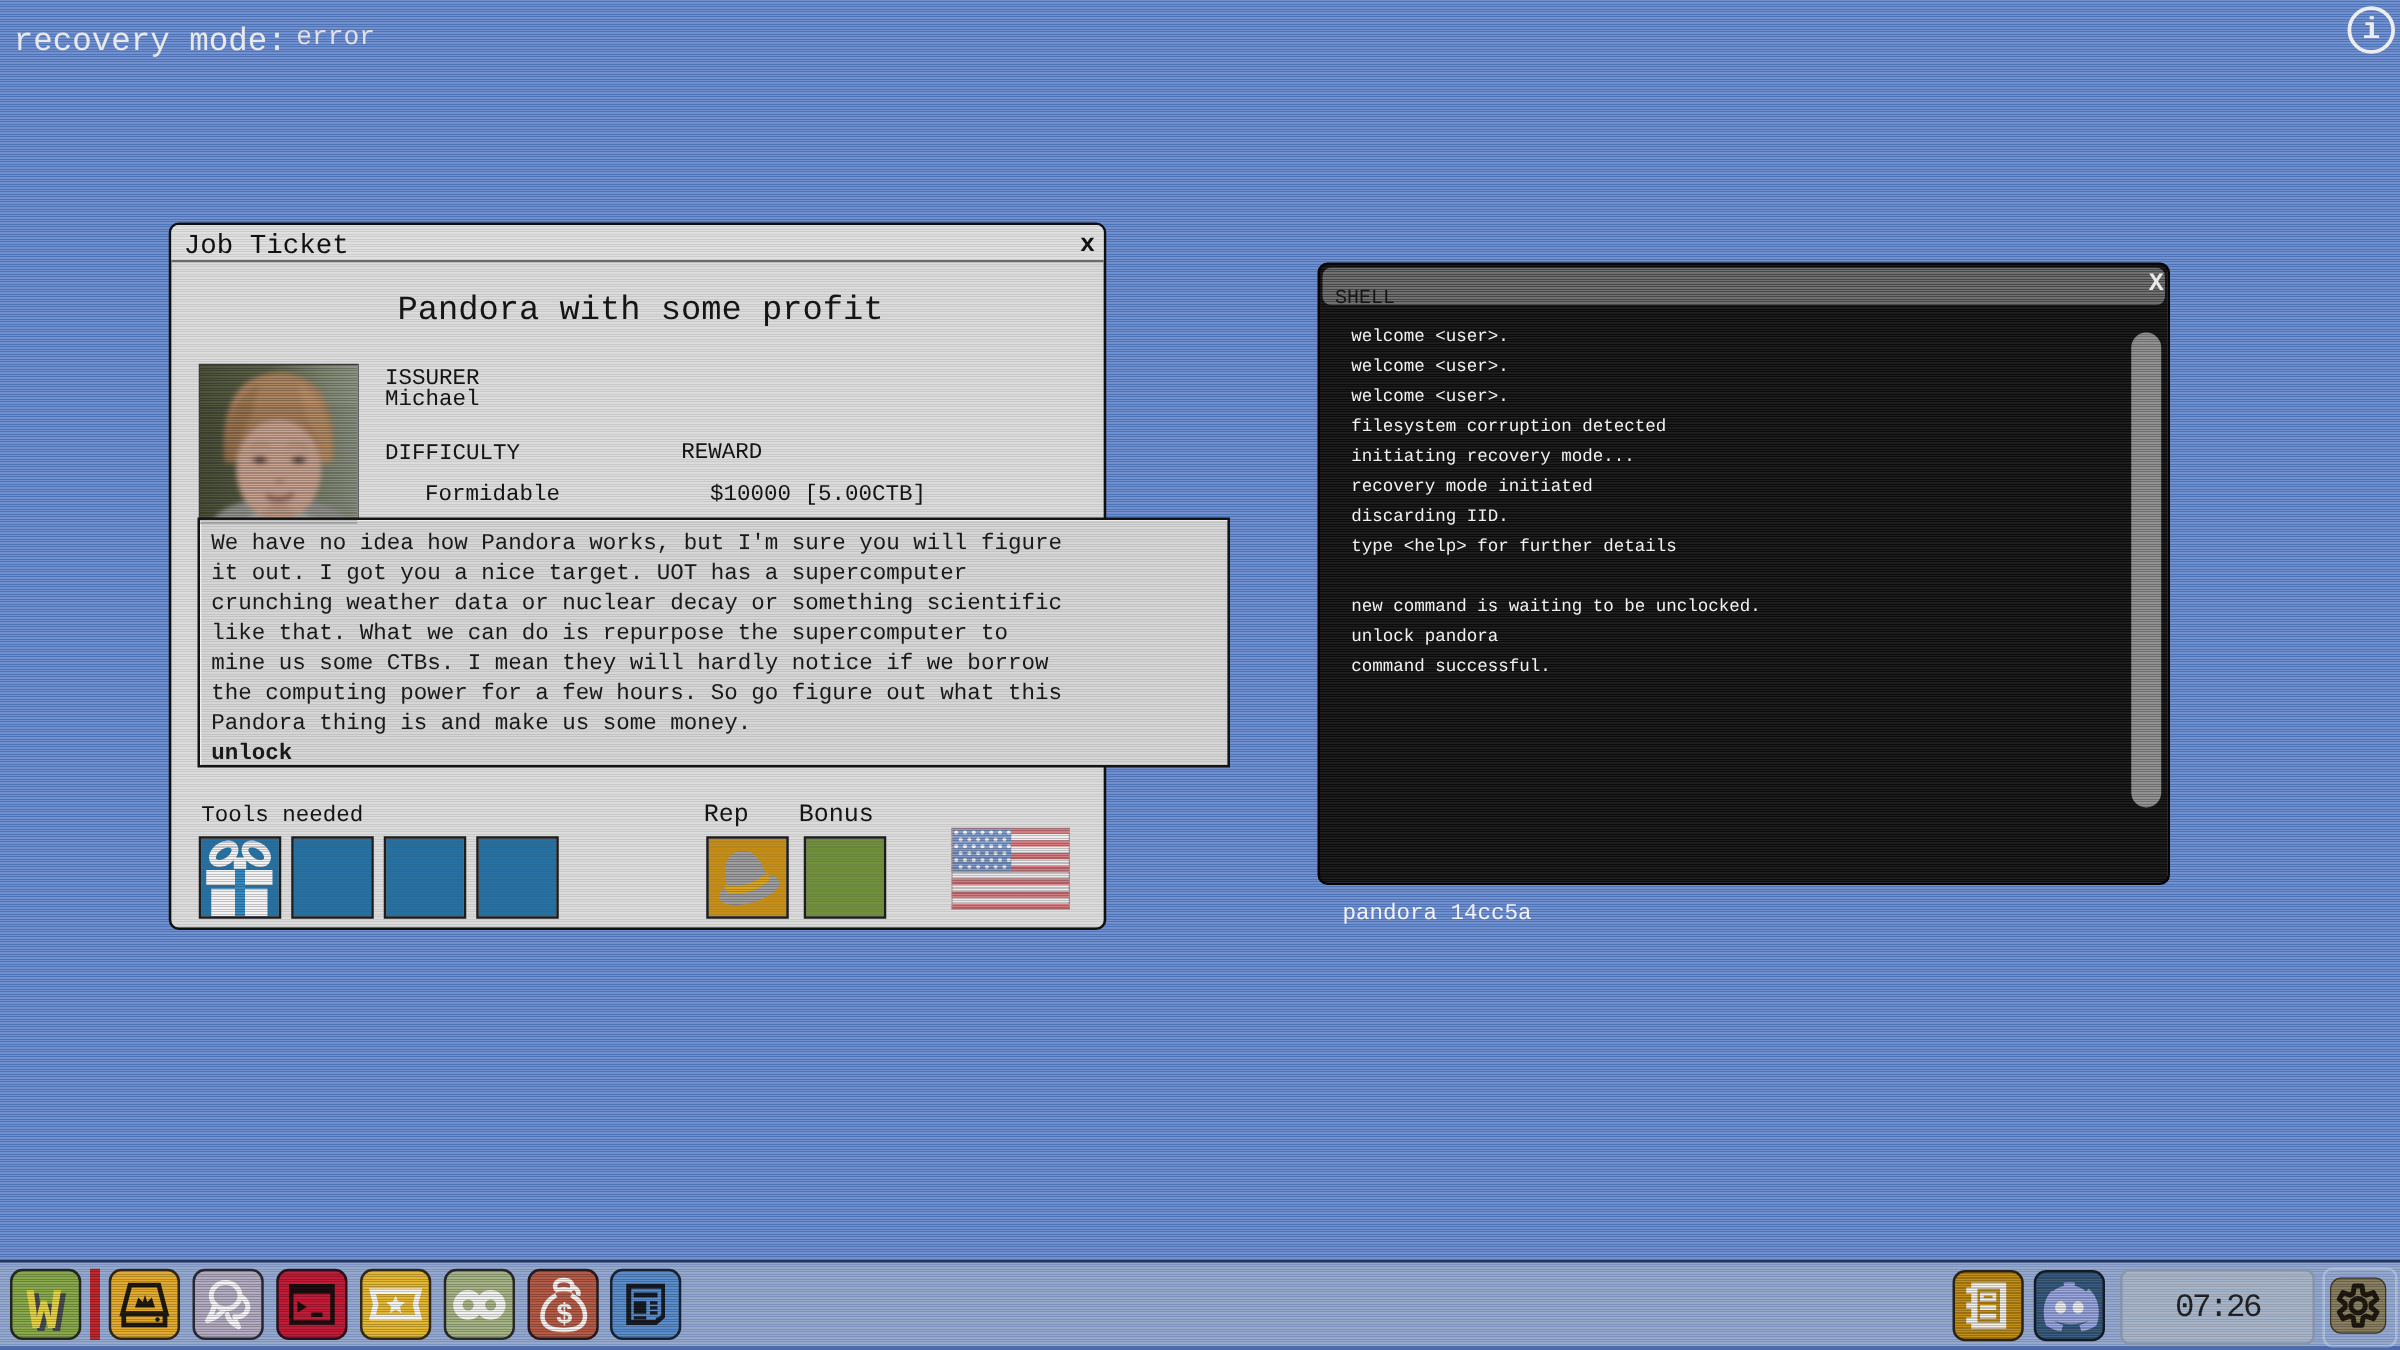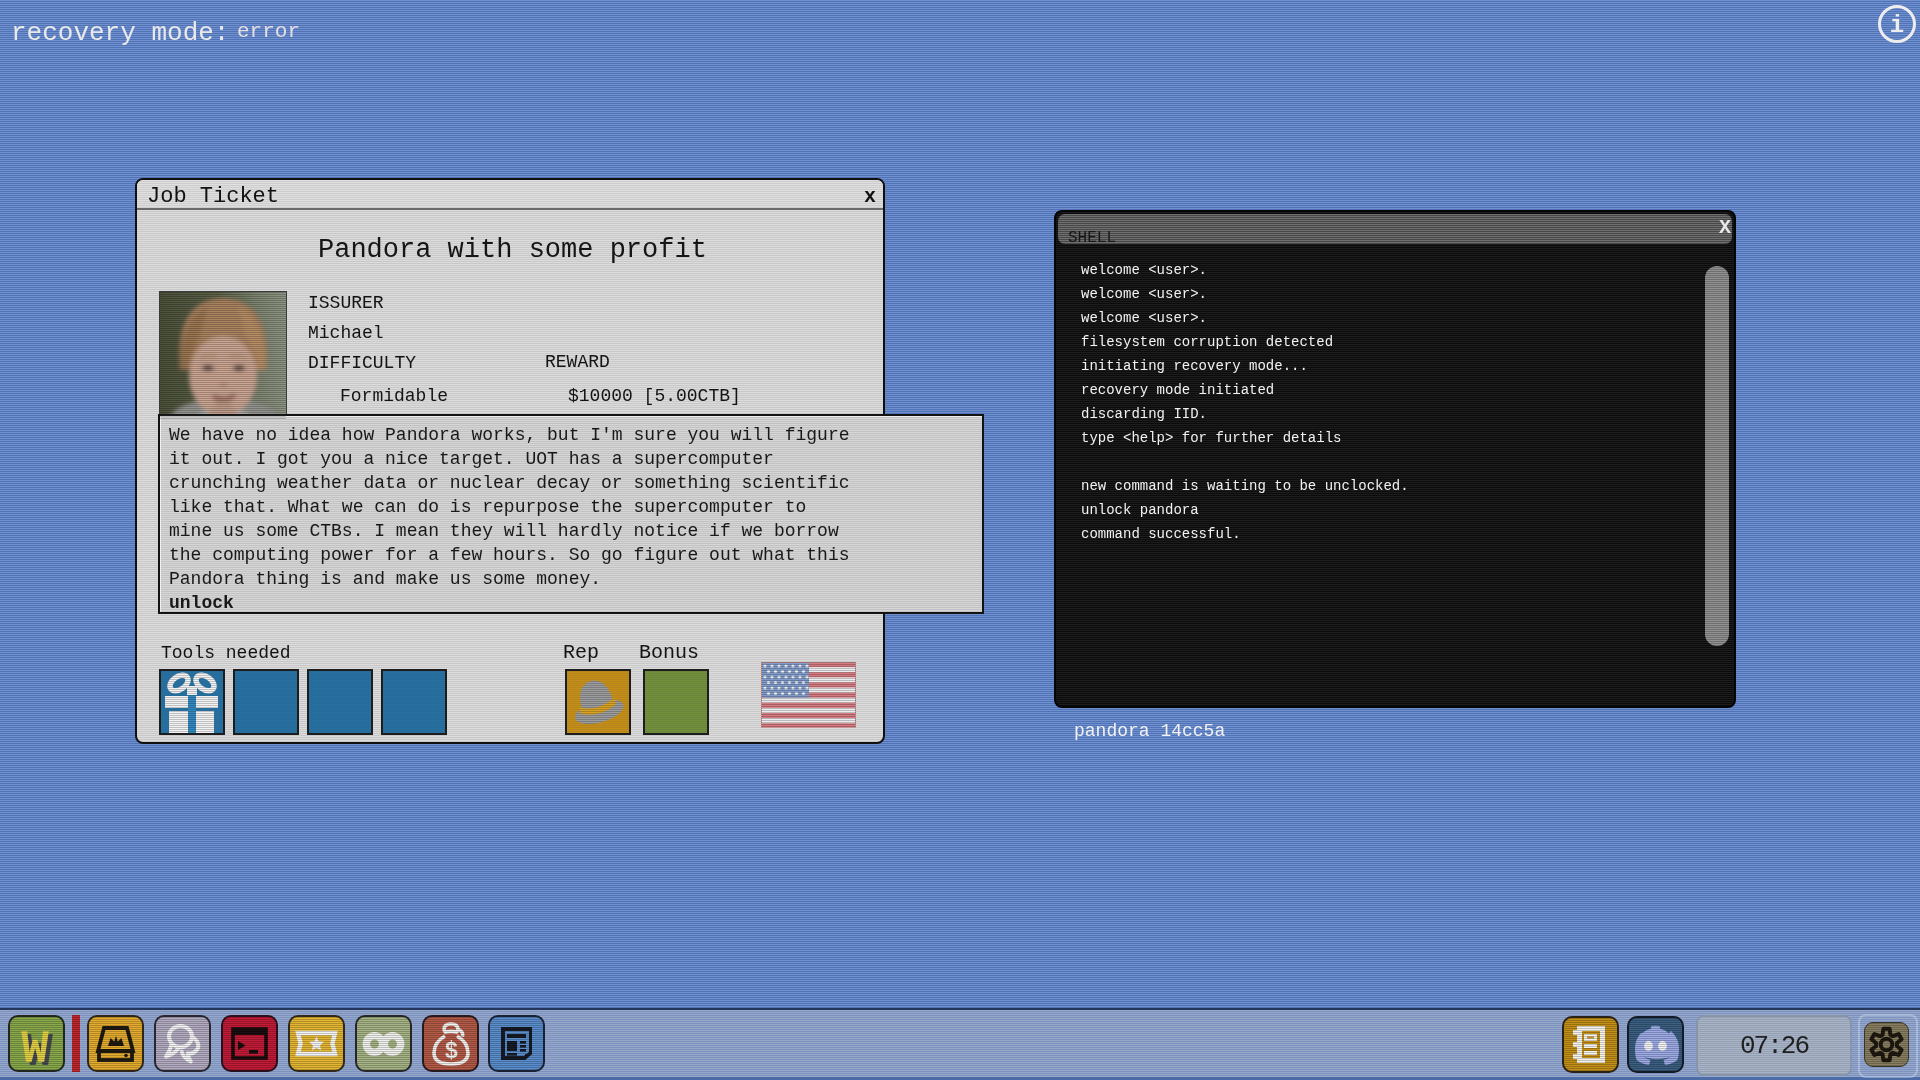--- a/index.html
+++ b/index.html
@@ -135,21 +135,21 @@
         <ellipse cx="79" cy="76" rx="6.5" ry="3.2" fill="#6e564a"></ellipse>
         <ellipse cx="48" cy="76" rx="2.7" ry="2.5" fill="#40322a"></ellipse>
         <ellipse cx="79" cy="76" rx="2.7" ry="2.5" fill="#40322a"></ellipse>
         <path d="M60,92 Q63,95 67,92" stroke="#aa7e66" stroke-width="3" fill="none"></path>
         <path d="M53,104 Q63,111 75,103" stroke="#8d5b4e" stroke-width="4" fill="none"></path>
         <path d="M55,110 Q63,115 72,110" stroke="#b68a74" stroke-width="2.5" fill="none"></path>
         <ellipse cx="63" cy="121" rx="14" ry="8" fill="#bb9783"></ellipse>
       </g>
     </svg></div>
     <div class="txt jlabel" style="left:171px; top:123px;">ISSURER</div>
-    <div class="txt jlabel" style="left:171px; top:153px;">Michael</div>
+    <div class="txt jlabel" style="left:171px; top:140px;">Michael</div>
     <div class="txt jlabel" style="left:171px; top:183px;">DIFFICULTY</div>
     <div class="txt jlabel" style="left:171px; top:216px;margin-left:32px;">Formidable</div>
     <div class="txt jlabel" style="left:408px; top:182px;font-family:Liberation Mono, monospace;">REWARD</div>
     <div class="txt jlabel" style="left:431px; top:216px;text-align:center;">$10000 [5.00CTB]</div>
     <div class="abs" id="desc">
       <pre>We have no idea how Pandora works, but I'm sure you will figure
 it out. I got you a nice target. UOT has a supercomputer
 crunching weather data or nuclear decay or something scientific
 like that. What we can do is repurpose the supercomputer to
 mine us some CTBs. I mean they will hardly notice if we borrow

